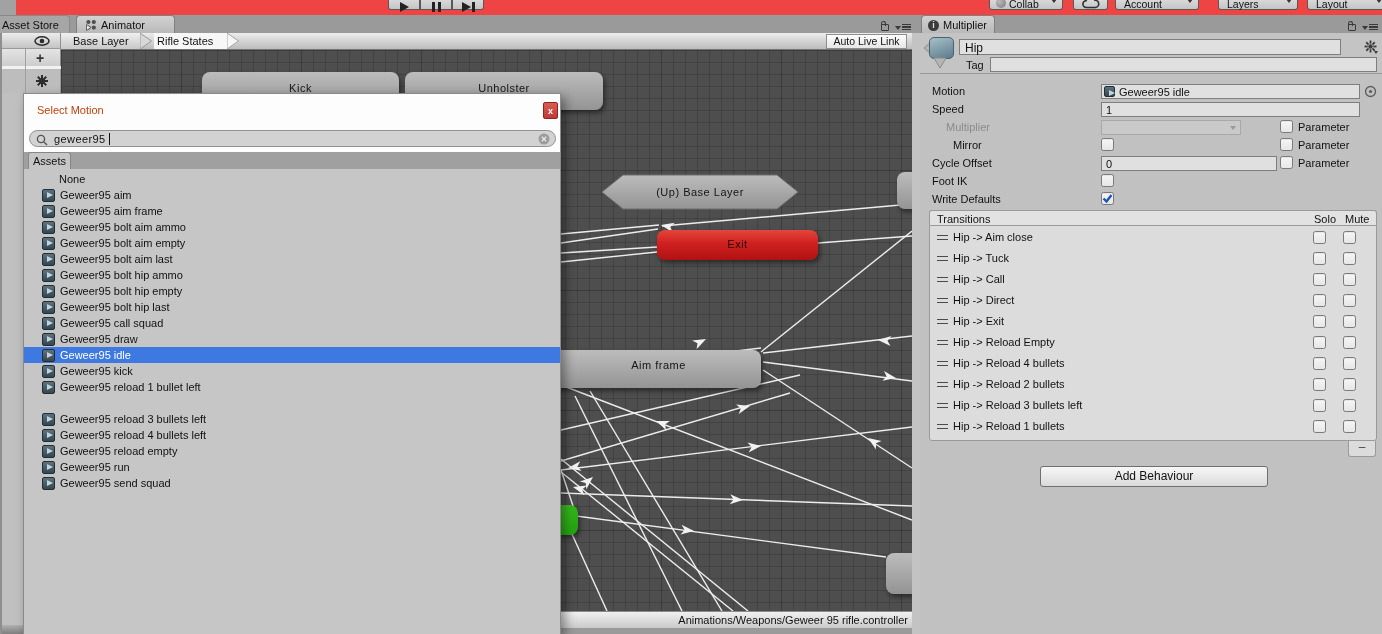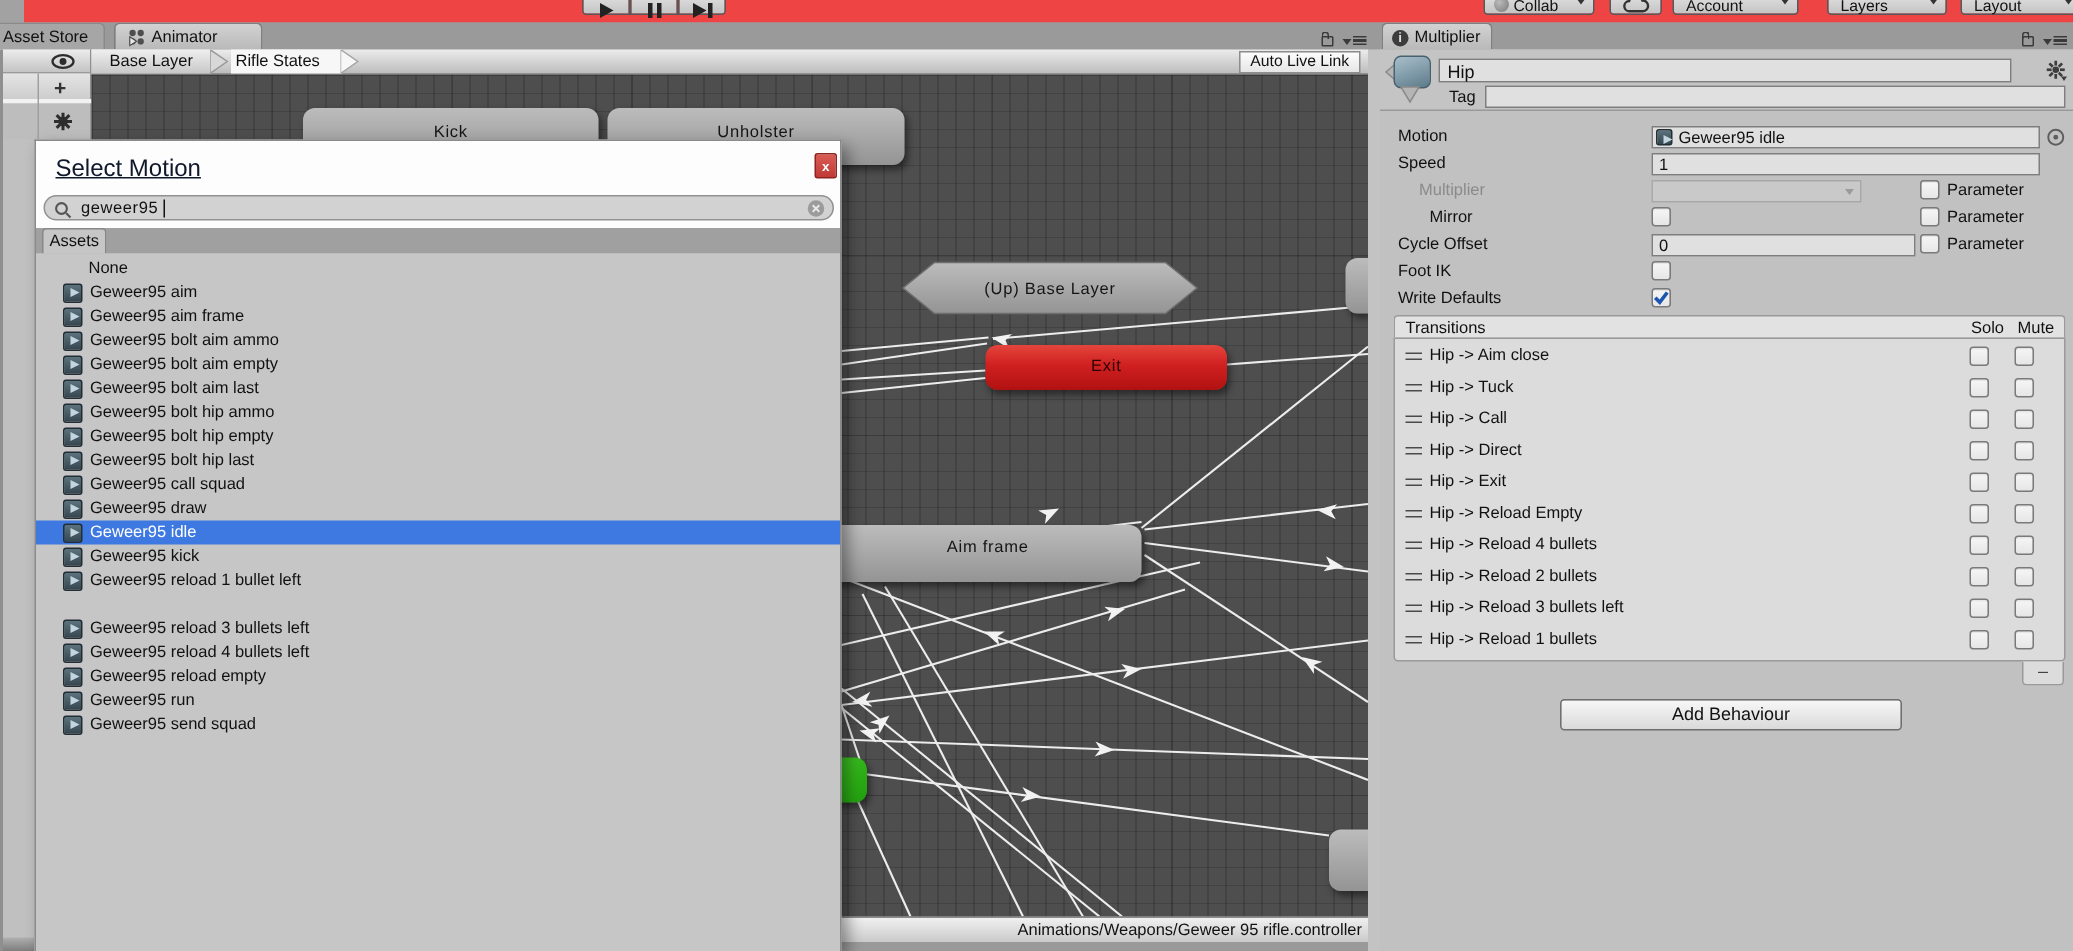--- a/index.html
+++ b/index.html
@@ -353,21 +353,21 @@
         <span style="position:absolute;left:23px;top:4px;">Hip -&gt; Reload 1 bullets</span>
         <div class="cb" style="left:383px;top:4px;"></div>
         <div class="cb" style="left:413px;top:4px;"></div>
       </div>
   </div>
   <div style="position:absolute;left:428px;top:408px;width:28px;height:16px;background:#dcdcdc;border:1px solid #9a9a9a;border-top:none;border-radius:0 0 3px 3px;color:#444;font-size:12px;text-align:center;line-height:13px;">–</div>
   <div style="position:absolute;left:120px;top:433px;width:228px;height:21px;background:linear-gradient(#f7f7f7,#dadada);border:1px solid #6f6f6f;border-radius:3px;font-size:12px;color:#111;text-align:center;line-height:19px;">Add Behaviour</div>
 </div>
 <div id="dialog" class="abs">
   <div id="dlghead">
-    <div style="position:absolute;left:13px;top:10px;font-size:16px;color:#0f172a;text-decoration:underline;">Select Motion</div>
+    <div style="position:absolute;left:13px;top:10px;font-size:11px;color:#c2410c;">Select Motion</div>
     <div style="position:absolute;left:519px;top:8px;width:15px;height:17px;background:linear-gradient(#da5c55,#c03a36);border:1px solid #8e2420;border-radius:2px;color:#fff;font-size:9px;font-weight:bold;text-align:center;line-height:16px;">x</div>
     <div style="position:absolute;left:5px;top:36px;width:527px;height:17px;background:#d2d2d2;border:1px solid #919191;border-radius:8.5px;">
       <svg style="position:absolute;left:6px;top:2.5px;" width="12" height="12" viewBox="0 0 12 12">
           <circle cx="5" cy="5" r="3.6" fill="none" stroke="#555" stroke-width="1.4"></circle>
           <line x1="8" y1="8" x2="11" y2="11" stroke="#555" stroke-width="1.4"></line>
         </svg>
       <span style="position:absolute;left:24px;top:1.5px;font-size:11px;letter-spacing:0.4px;color:#111;">geweer95</span>
       <div style="position:absolute;left:79px;top:1.5px;width:1px;height:12px;background:#111;"></div>
       <svg style="position:absolute;right:5px;top:2px;" width="12" height="12" viewBox="0 0 12 12">
           <circle cx="6" cy="6" r="5.5" fill="#9b9b9b"></circle>

